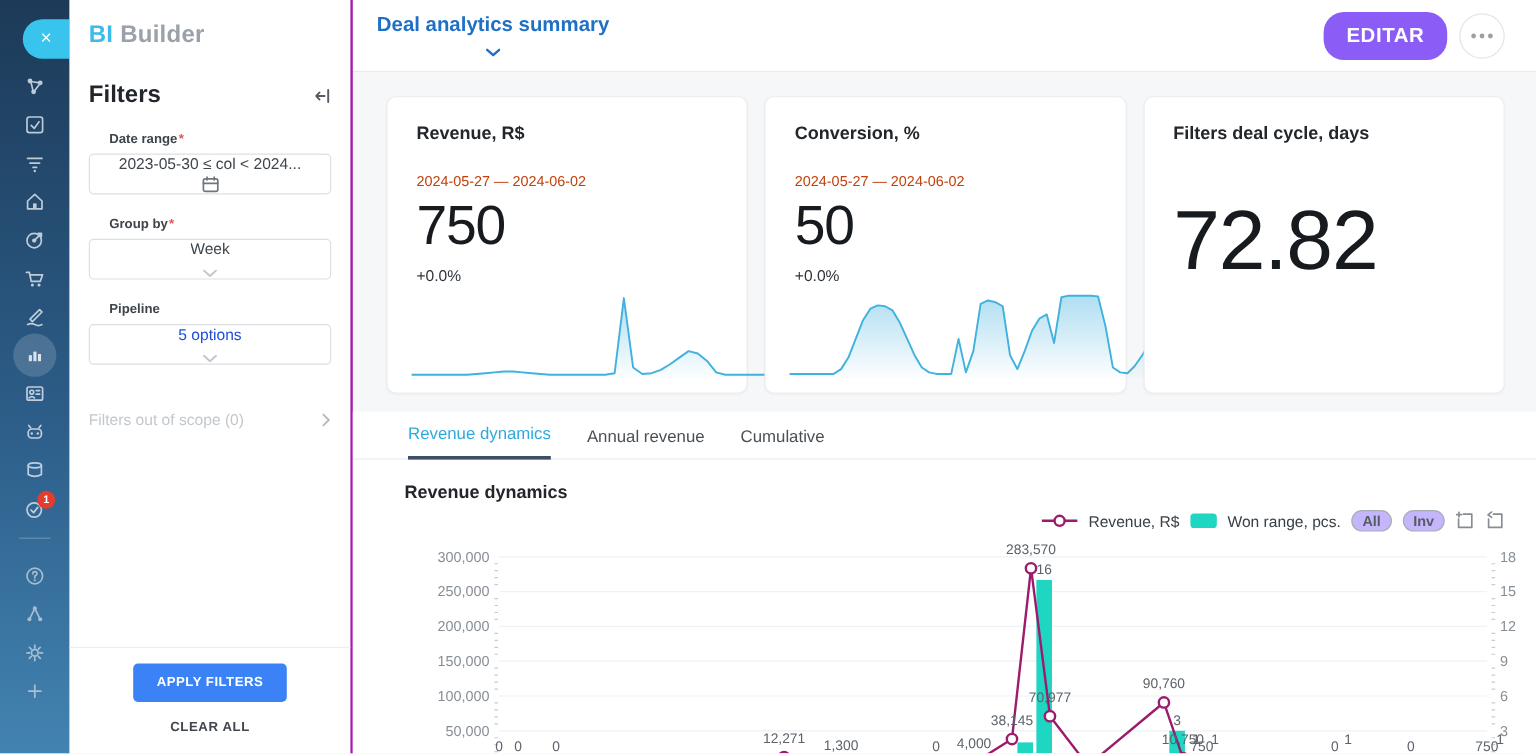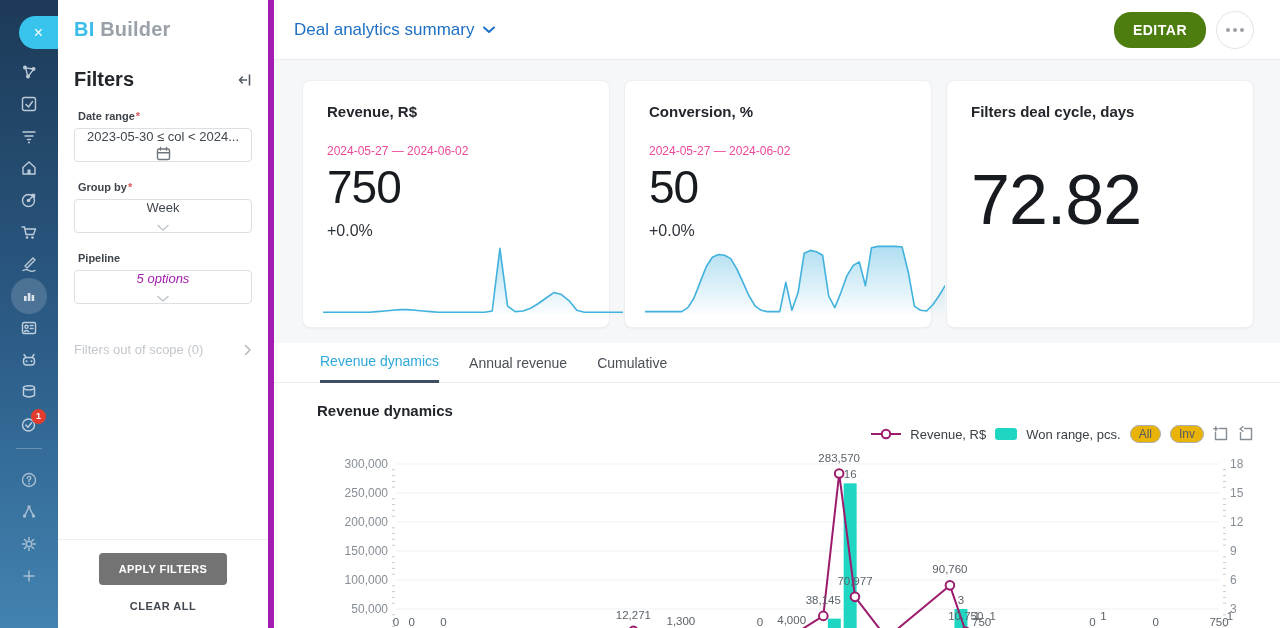--- a/index.html
+++ b/index.html
@@ -18,66 +18,66 @@
   .nav-btn .fillb{fill:#d3dee8;stroke:none;}
   .nav-btn.active::before{content:"";position:absolute;width:36px;height:36px;border-radius:50%;
     background:rgba(255,255,255,.16);}
   .nav-btn.active svg{opacity:1;}
   .badge{position:absolute;top:1px;right:12px;min-width:15px;height:15px;border-radius:8px;background:#e23d2e;
     color:#fff;font-size:9px;font-weight:bold;line-height:15px;text-align:center;padding:0 3px;}
   .nav-div{width:26px;height:1px;background:rgba(255,255,255,.25);margin:8px auto;}
   .nav.dim .nav-btn svg{opacity:.7;}
 
   
-  .filter-panel{width:216px;flex-shrink:0;background:#fff;border-right:6px solid #a21caf;position:relative;padding:0 16px;}
+  .filter-panel{width:236px;flex-shrink:0;background:#fff;border-right:2px solid #a21caf;position:relative;padding:0 16px;}
   .brand{padding-top:18px;font-size:20px;font-weight:bold;letter-spacing:.2px;}
   .brand .bi{color:#3bbcea;} .brand .rest{color:#9aa1a8;}
   .filters-head{margin-top:27px;display:flex;align-items:center;justify-content:space-between;}
   .filters-head h2{margin:0;font-size:20px;color:#22262b;}
-  .flabel{display:block;margin:19px 4px 6px;font-size:11px;font-weight:bold;color:#3e444b;}
+  .flabel{display:block;margin:19px 17px 6px;font-size:11px;font-weight:bold;color:#3e444b;}
   .req{color:#e25555;margin-left:1px;}
   .field{height:34px;border:1px solid #dcdfe3;border-radius:4px;display:flex;align-items:center;
     justify-content:space-between;padding:0 10px;font-size:13px;color:#3f464d;background:#fff;cursor:pointer;flex-direction:column;}
-  .field.ph{color:#a21caf;font-style:italic;}
+  .field.ph{color:#1d4ed8;}
   .field .val{white-space:nowrap;overflow:hidden;}
   .scope-row{margin-top:38px;font-size:13px;color:#c3c8cd;display:flex;justify-content:space-between;align-items:center;cursor:pointer;}
   .panel-footer{position:absolute;left:0;right:0;bottom:0;border-top:1px solid #eceef0;text-align:center;padding:13px 0 16px;}
-  .apply-btn{background:#737373;color:#fff;font-size:11px;font-weight:bold;border:none;border-radius:4px;
+  .apply-btn{background:#3b82f6;color:#fff;font-size:11px;font-weight:bold;border:none;border-radius:4px;
     padding:10px 20px;letter-spacing:.4px;cursor:pointer;font-family:inherit;}
   .clear-btn{margin-top:15px;font-size:11px;font-weight:bold;color:#41474e;letter-spacing:.5px;cursor:pointer;}
 
   
   .main{flex:1;display:flex;flex-direction:column;min-width:0;}
   .topbar{height:60px;background:#fff;border-bottom:1px solid #e9ebee;display:flex;align-items:center;
     padding:0 26px 0 20px;flex-shrink:0;}
-  .page-title{color:#1f70c5;font-size:17px;font-weight:normal;display:flex;align-items:center;gap:9px;cursor:pointer;}
-  .editar-btn{margin-left:auto;background:#4d7c0f;border:none;border-radius:17px;color:#fff;font-size:14px;
+  .page-title{color:#1f70c5;font-size:17px;font-weight:bold;display:flex;align-items:center;gap:9px;cursor:pointer;flex-direction:column;}
+  .editar-btn{margin-left:auto;background:#8b5cf6;border:none;border-radius:17px;color:#fff;font-size:17px;
     font-weight:bold;padding:10px 19px;letter-spacing:.5px;cursor:pointer;font-family:inherit;}
   .dots-btn{width:38px;height:38px;border:1px solid #e2e5e8;border-radius:50%;margin-left:10px;background:#fff;
     display:flex;align-items:center;justify-content:center;gap:3px;cursor:pointer;}
   .dots-btn i{width:4px;height:4px;border-radius:50%;background:#9aa0a6;}
 
   .kpis{display:flex;gap:14px;padding:20px 26px 0 28px;}
   .card{flex:1;background:#fff;border:1px solid #eceef1;border-radius:8px;box-shadow:0 1px 2px rgba(20,30,40,.04);
     height:248px;position:relative;padding:22px 24px;}
   .card h3{margin:0;font-size:15px;color:#23272c;}
-  .period{margin-top:24px;font-size:12px;color:#ec4899;}
+  .period{margin-top:24px;font-size:12px;color:#c2410c;}
   .kpi-value{margin-top:2px;font-size:46px;color:#171b1f;letter-spacing:-1px;}
   .kpi-value.big{margin-top:40px;font-size:70px;}
-  .delta{margin-top:8px;font-size:16px;color:#2f343a;}
+  .delta{margin-top:8px;font-size:13px;color:#2f343a;}
   .spark{position:absolute;left:20px;right:20px;bottom:12px;height:74px;}
 
   .panel{flex:1;background:#fff;margin-top:15px;position:relative;overflow:hidden;}
   .tabs{display:flex;gap:30px;padding-left:46px;border-bottom:1px solid #e9ebee;height:40px;align-items:flex-end;}
   .tab{font-size:14px;color:#4a5056;padding-bottom:11px;cursor:pointer;}
   .tab.active{color:#2ea9dc;border-bottom:3px solid #3e4f63;margin-bottom:-1px;}
   .chart-title{position:absolute;left:43px;top:59px;font-size:15px;font-weight:bold;color:#22262b;}
   .legend{position:absolute;right:26px;top:82px;display:flex;align-items:center;gap:9px;font-size:13px;color:#394046;}
   .legend .swatch{width:22px;height:12px;border-radius:3px;background:#1fd6c3;}
-  .pill{border:1px solid #a8aeb5;border-radius:11px;padding:1px 8px;font-size:12px;color:#565c63;cursor:pointer;background:#eab308;}
+  .pill{border:1px solid #a8aeb5;border-radius:11px;padding:1px 8px;font-size:12px;color:#565c63;cursor:pointer;background:#c4b5fd;font-weight:bold;}
   .frame-ic{cursor:pointer;display:flex;}
   .frame-ic svg{stroke:#878d94;fill:none;stroke-width:1.4;stroke-linecap:round;stroke-linejoin:round;}
   #main-chart{position:absolute;left:40px;top:102px;}
 </style>
 </head>
 <body>
 
 <div class="app">
 
   <nav class="sidebar">

